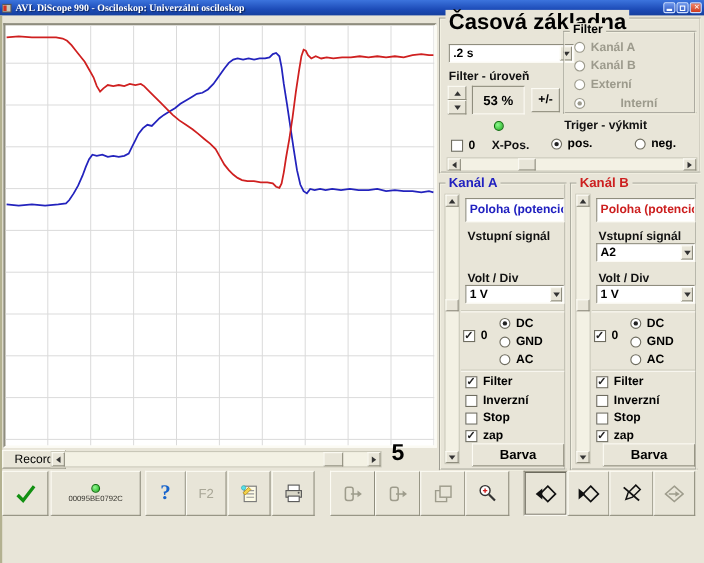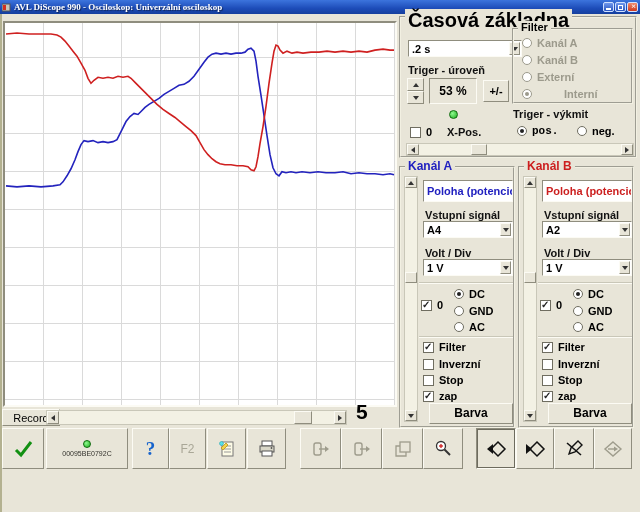--- a/index.html
+++ b/index.html
@@ -167,39 +167,39 @@
       <div class="ctl-row" style="left:8px; top:41px;">
         <span class="radio"></span>
         <span class="txt">Externí</span>
       </div>
       <div class="ctl-row" style="left:8px; top:58px;gap:32px;">
         <span class="radio checked"></span>
         <span class="txt">Interní</span>
       </div>
     </div>
 
-    <div class="lbl" style="left:7px; top:46px;">Triger - úroveň</div>
+    <div class="lbl" style="left:7px; top:46px;">Filter - úroveň</div>
 
     <div class="spin" style="left:6px; top:60px; position:absolute;">
       <div class="sb">
           <i class="tri tri-up"></i>
         </div>
       <div class="sb">
           <i class="tri tri-down"></i>
         </div>
     </div>
     <div class="etched" style="position:absolute; left:28px; top:60px; width:48px; height:26px; display:flex; align-items:center; justify-content:center;">
       <span style="font-size:12px; font-weight:bold;">53 %</span>
     </div>
     <div class="pushbtn" style="left:82px; top:62px; width:26px; height:22px; line-height:20px;">+/-</div>
 
     <span class="led" style="position:absolute; left:48px; top:92px;"></span>
 
     <div class="lbl" style="left:112px; top:90px;">Triger - výkmit</div>
-    <div class="ctl-row" style="left:116px; top:107px;font-family:Liberation Mono, monospace;">
+    <div class="ctl-row" style="left:100px; top:107px;">
       <span class="radio checked"></span>
       <span class="txt">pos.</span>
     </div>
     <div class="ctl-row" style="left:176px; top:107px;">
       <span class="radio"></span>
       <span class="txt">neg.</span>
     </div>
 
     <div class="ctl-row" style="left:9px; top:108px;">
       <span class="checkbox"></span>
@@ -226,26 +226,20 @@
         </div>
       <div class="sb-thumb" style="left:0; top:95px; width:12px; height:11px;"></div>
       <div class="sb-btn" style="left:0; bottom:0; width:12px; height:11px;">
           <i class="tri tri-down"></i>
         </div>
     </div>
     <div class="poloha" style="left:22px; top:12px; width:90px;">
       <span style="color: rgb(33, 33, 192);">Poloha (potencio</span>
     </div>
     <div class="lbl" style="left:24px; top:41px;">Vstupní signál</div>
-    <div class="combo" style="left:22px; top:53px; width:90px;">
-      <span class="val">A4</span>
-      <span class="cbtn">
-          <i class="tri tri-down"></i>
-        </span>
-    </div>
     <div class="lbl" style="left:24px; top:79px;">Volt / Div</div>
     <div class="combo" style="left:22px; top:91px; width:90px;">
       <span class="val">1 V</span>
       <span class="cbtn">
           <i class="tri tri-down"></i>
         </span>
     </div>
     <div class="divline" style="left:18px; top:114px; width:94px;"></div>
     <div class="ctl-row" style="left:20px; top:131px;">
       <span class="checkbox checked"></span>

